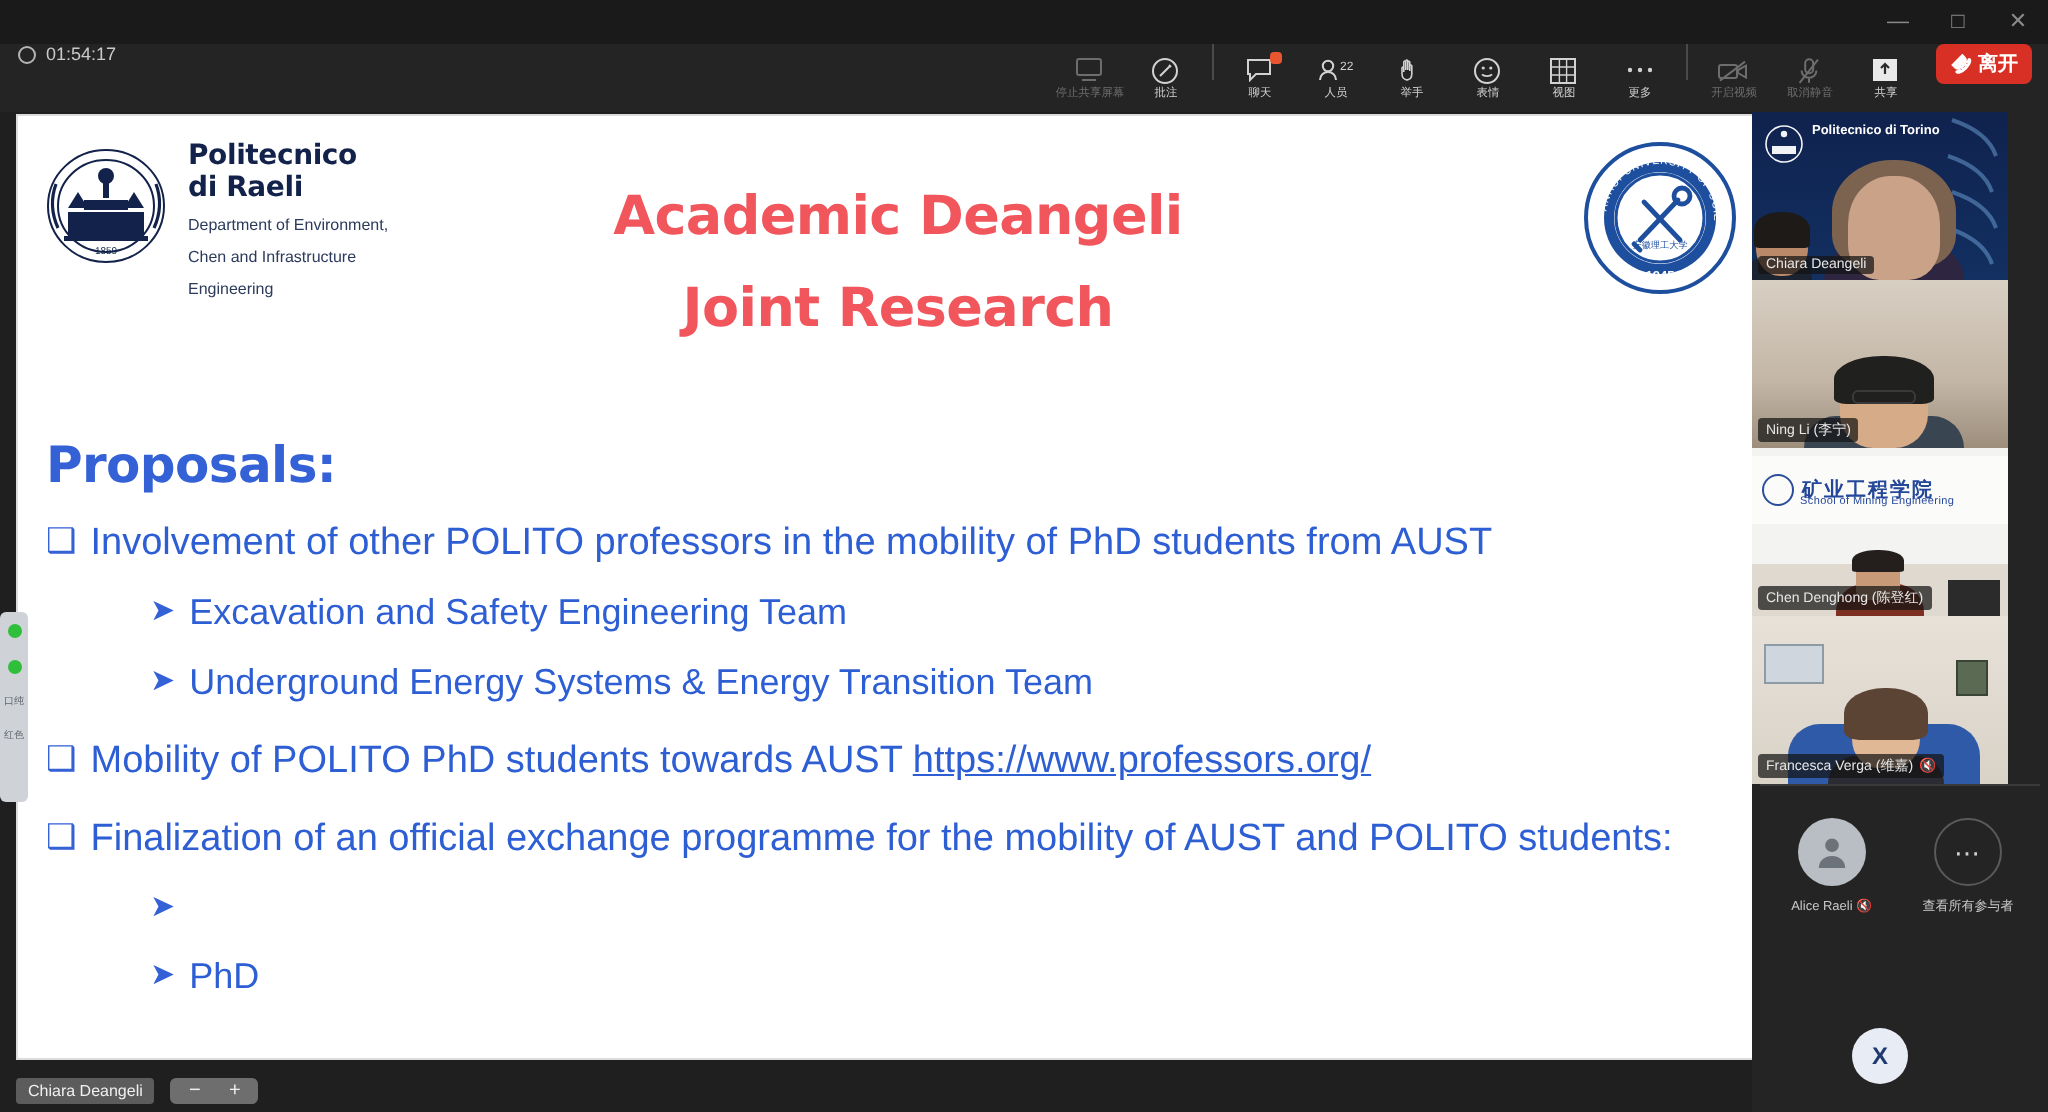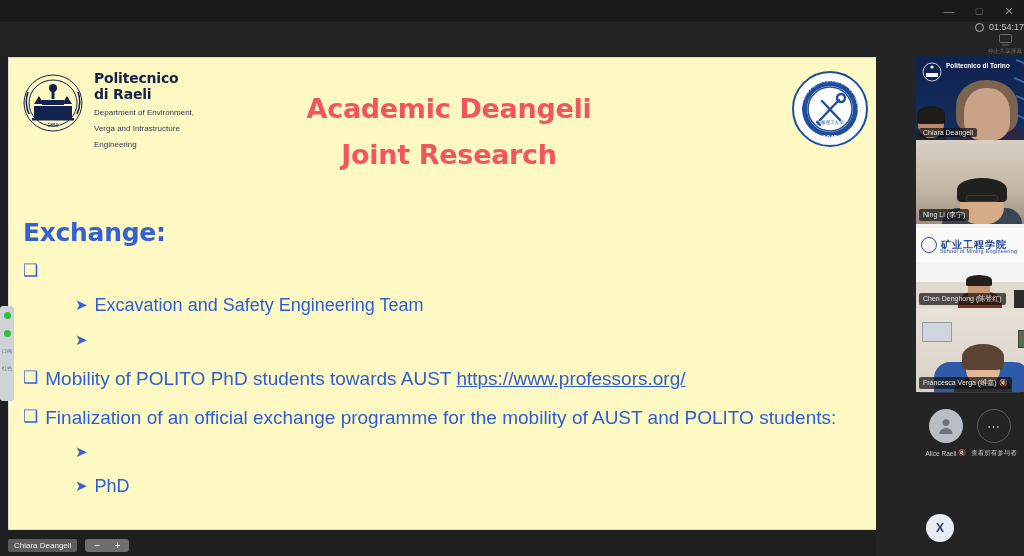--- a/index.html
+++ b/index.html
@@ -17,21 +17,21 @@
     background: #1a1a1a; display: flex; justify-content: flex-end; align-items: center;
   }
   .win-btn {
     width: 30px; height: 22px; display: flex; align-items: center; justify-content: center;
     color: #8a8a8a; font-size: 11px; line-height: 1;
   }
 
   
   .toolbar {
     position: absolute; top: 22px; left: 0; width: 1024px; height: 34px;
-    background: #242424; display: flex; align-items: flex-end; flex-direction: column;
+    background: #242424; display: flex; align-items: flex-start;
   }
   .timer {
     display: flex; align-items: center; gap: 5px;
     margin-left: 9px; color: #c9c9c9; font-size: 9px;
   }
   .timer .ring {
     width: 9px; height: 9px; border: 1px solid #b5b5b5; border-radius: 50%;
     display: inline-block;
   }
   .tb-spacer { flex: 1; }
@@ -57,21 +57,21 @@
   }
   .leave-btn .ph { font-size: 9px; transform: rotate(135deg); display:inline-block;}
 
   
   .stage {
     position: absolute; top: 56px; left: 0; width: 896px; height: 500px;
     background: #1f1f1f;
   }
   .slide {
     position: absolute; top: 1px; left: 8px; width: 880px; height: 473px;
-    background: #fef9c3; border: 1px solid #dcdcdc;
+    background: #ffffff; border: 1px solid #dcdcdc;
   }
 
   
   .polito-logo {
     position: absolute; top: 12px; left: 12px; display: flex; align-items: flex-start; gap: 9px;
   }
   .crest { width: 64px; height: 64px; position: relative; }
   .crest svg { display: block; }
   .polito-text .p1 {
     font-family: "DejaVu Sans", sans-serif; font-weight: bold;
@@ -128,21 +128,20 @@
     height: 13px; padding: 0 2px;
   }
   .zoom-ctl span {
     color: #efefef; font-size: 10px; width: 20px; text-align: center; line-height: 13px;
   }
 
   
   .panel {
     position: absolute; top: 56px; right: 0; width: 148px; height: 500px;
     background: #242424;
-    padding-left: 40px;
   }
   .tile {
     position: relative; width: 128px; height: 84px; overflow: hidden; background: #111;
   }
   .tile.active { outline: 2px solid #7a5cf0; outline-offset: -2px; }
   .tile .nm {
     position: absolute; bottom: 3px; left: 3px;
     background: rgba(20,20,20,.72); color: #e6e6e6;
     font-size: 7px; padding: 1px 4px; border-radius: 2px;
     display: flex; align-items: center; gap: 3px; max-width: 120px;
@@ -393,21 +392,21 @@
             <g stroke="#12224a" stroke-width="1.6" fill="none">
               <path d="M7 22 Q3 33 8 44"></path>
                 <path d="M57 22 Q61 33 56 44"></path>
             </g>
           </svg>
         </div>
         <div class="polito-text">
           <div class="p1">Politecnico</div>
           <div class="p1">di Raeli</div>
           <div class="p2">Department of Environment,</div>
-          <div class="p2">Verga and Infrastructure</div>
+          <div class="p2">Chen and Infrastructure</div>
           <div class="p2">Engineering</div>
         </div>
       </div>
 
       <div class="aust-logo">
         <svg width="78" height="78" viewBox="0 0 78 78">
           <circle cx="39" cy="39" r="38" fill="#ffffff"></circle>
           <circle cx="39" cy="39" r="37" fill="none" stroke="#1d4f9e" stroke-width="2"></circle>
           <circle cx="39" cy="39" r="28" fill="#1d4f9e"></circle>
           <circle cx="39" cy="39" r="23" fill="#ffffff"></circle>
@@ -427,35 +426,37 @@
           <text x="39" y="54" text-anchor="middle" font-size="4.6" fill="#1d4f9e" font-family="sans-serif">安徽理工大学</text>
           <text x="39" y="70" text-anchor="middle" font-size="6.5" fill="#ffffff" font-family="sans-serif" font-weight="bold">1945</text>
         </svg>
       </div>
 
       <div class="s-title">
         <div>Academic Deangeli</div>
         <div>Joint Research</div>
       </div>
 
-      <div class="s-proposals">Exchange:</div>
+      <div class="s-proposals">Proposals:</div>
 
       <div class="body-area">
 
         <div class="b-row lvl1">
           <span class="mk sq">❑</span>
+          <span class="tx">Involvement of other POLITO professors in the mobility of PhD students from AUST</span>
         </div>
 
         <div class="b-row lvl2">
           <span class="mk ar">➤</span>
           <span class="tx">Excavation and Safety Engineering Team</span>
         </div>
 
         <div class="b-row lvl2">
           <span class="mk ar">➤</span>
+          <span class="tx">Underground Energy Systems &amp; Energy Transition Team</span>
         </div>
 
         <div class="b-row lvl1" style="margin-top:12px;">
           <span class="mk sq">❑</span>
           <span class="tx"><span>Mobility of POLITO PhD students towards AUST </span><a class="link" href="#">https://www.professors.org/</a></span>
         </div>
 
         <div class="b-row lvl1 justify" style="margin-top:12px;">
           <span class="mk sq">❑</span>
           <span class="tx">Finalization of an official exchange programme for the mobility of AUST and POLITO students:</span>

